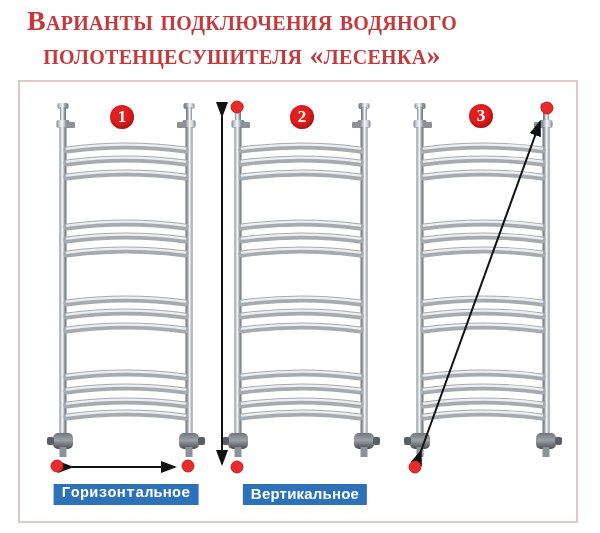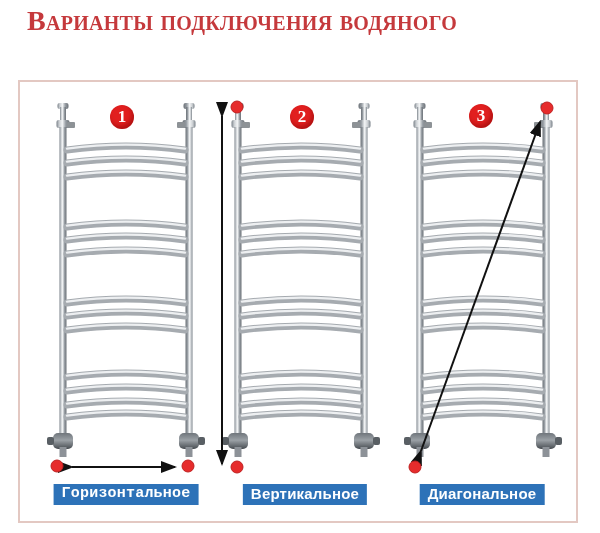--- a/index.html
+++ b/index.html
@@ -40,20 +40,21 @@
   .arrow{stroke:var(--arrow-black,#111111);stroke-width:2;}
   .dot{fill:var(--dot-red,#e62c2c);stroke:#c02020;stroke-width:1;}
   .rung-base{fill:none;stroke:#a6abb0;stroke-width:7;stroke-linecap:round;}
   .rung-hi{fill:none;stroke:#edeff1;stroke-width:2.4;stroke-linecap:round;}
 </style>
 </head>
 <body>
 
 <div class="title">
   <div>Варианты подключения водяного</div>
+  <div>полотенцесушителя «лесенка»</div>
 </div>
 
 <div class="diagram-box">
 
   <svg class="scene" width="556" height="439" viewBox="0 0 556 439">
     <defs>
       <linearGradient id="postG" x1="0" y1="0" x2="1" y2="0">
         <stop offset="0" stop-color="#788087"></stop>
         <stop offset="0.2" stop-color="#c9cdd1"></stop>
         <stop offset="0.45" stop-color="#f3f5f6"></stop>
@@ -119,14 +120,13 @@
     <circle class="dot" cx="527" cy="26" r="6"></circle>
     <circle class="dot" cx="395" cy="385" r="6"></circle>
   </svg>
 
   <div class="badge badge1">1</div>
   <div class="badge badge2">2</div>
   <div class="badge badge3">3</div>
 
   <div class="variant-label label1">Горизонтальное</div>
   <div class="variant-label label2">Вертикальное</div>
-  <div class="variant-label label3">Диагональное</div>
 </div>
 
 </body></html>

